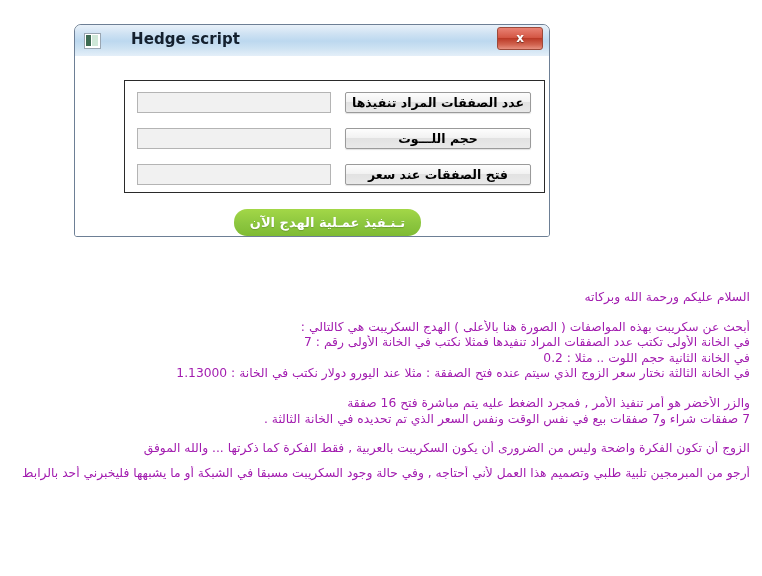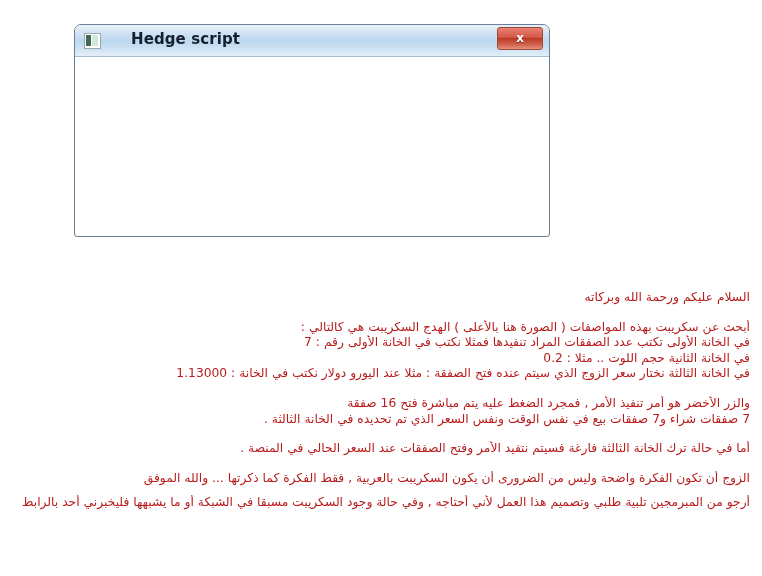--- a/index.html
+++ b/index.html
@@ -202,21 +202,21 @@
     top: 290px;
     width: 762px;
     direction: rtl;
     text-align: right;
     padding-right: 12px;
     box-sizing: border-box;
     font-family: "DejaVu Sans", "Liberation Sans", sans-serif;
   }
   .para {
     font-size: 12.3px;
-    color: #b91c1c;
+    color: #a21caf;
     line-height: 15.6px;
     margin: 0;
     white-space: nowrap;
     overflow: hidden;
   }
   .para.spaced { margin-top: 14px; }
   .para.tight  { margin-top: 0; }
   .para.gap9   { margin-top: 9px; padding-left: 32px; }
 </style>
 </head>
@@ -224,33 +224,56 @@
 
 <div class="window-wrap">
   <div class="window">
 
     <div class="titlebar">
       <span class="title-icon"></span>
       <span class="title-text">Hedge script</span>
       <div class="close-btn">x</div>
     </div>
 
+    <div class="client">
+
+      <div class="group-box">
+
+        <div class="row r1">
+          <input class="txt-input" type="text" placeholder="" style="">
+          <div class="lbl-button">عدد الصفقات المراد تنفيذها</div>
+        </div>
+
+        <div class="row r2">
+          <input class="txt-input" type="text" placeholder="" style="">
+          <div class="lbl-button">حجم اللـــوت</div>
+        </div>
+
+        <div class="row r3">
+          <input class="txt-input" type="text" placeholder="" style="">
+          <div class="lbl-button">فتح الصفقات عند سعر</div>
+        </div>
+
+      </div>
+
+      <div class="exec-btn">تـنـفيذ عمـلية الهدج الآن</div>
+
+    </div>
   </div>
 </div>
 
 <div class="text-body">
 
   <p class="para">السلام عليكم ورحمة الله وبركاته</p>
 
   <p class="para spaced">أبحث عن سكريبت بهذه المواصفات ( الصورة هنا بالأعلى ) الهدج السكريبت هي كالتالي :</p>
   <p class="para tight">في الخانة الأولى تكتب عدد الصفقات المراد تنفيدها  فمثلا نكتب في الخانة الأولى رقم : 7</p>
   <p class="para tight">في الخانة الثانية حجم اللوت .. مثلا : 0.2</p>
   <p class="para tight">في الخانة الثالثة نختار سعر الزوج الذي سيتم عنده فتح الصفقة : مثلا عند اليورو دولار نكتب في الخانة : 1.13000</p>
 
   <p class="para spaced">والزر الأخضر هو أمر تنفيذ الأمر , فمجرد الضغط عليه يتم مباشرة فتح 16 صفقة</p>
   <p class="para tight">7 صفقات شراء و7 صفقات بيع في نفس الوقت ونفس السعر الذي تم تحديده في الخانة الثالثة .</p>
 
-  <p class="para spaced">أما في حالة ترك الخانة الثالثة فارغة فسيتم نتفيد الأمر وفتح الصفقات عند السعر الحالي في المنصة .</p>
 
   <p class="para spaced">الزوج أن تكون الفكرة واضحة وليس من الضرورى أن يكون السكريبت بالعربية , فقط الفكرة كما ذكرتها ... والله الموفق</p>
   <p class="para gap9">أرجو من المبرمجين تلبية طلبي وتصميم هذا العمل لأني أحتاجه , وفي حالة وجود السكريبت مسبقا في الشبكة أو ما يشبهها فليخبرني أحد بالرابط</p>
 
 </div>
 
 </body></html>

